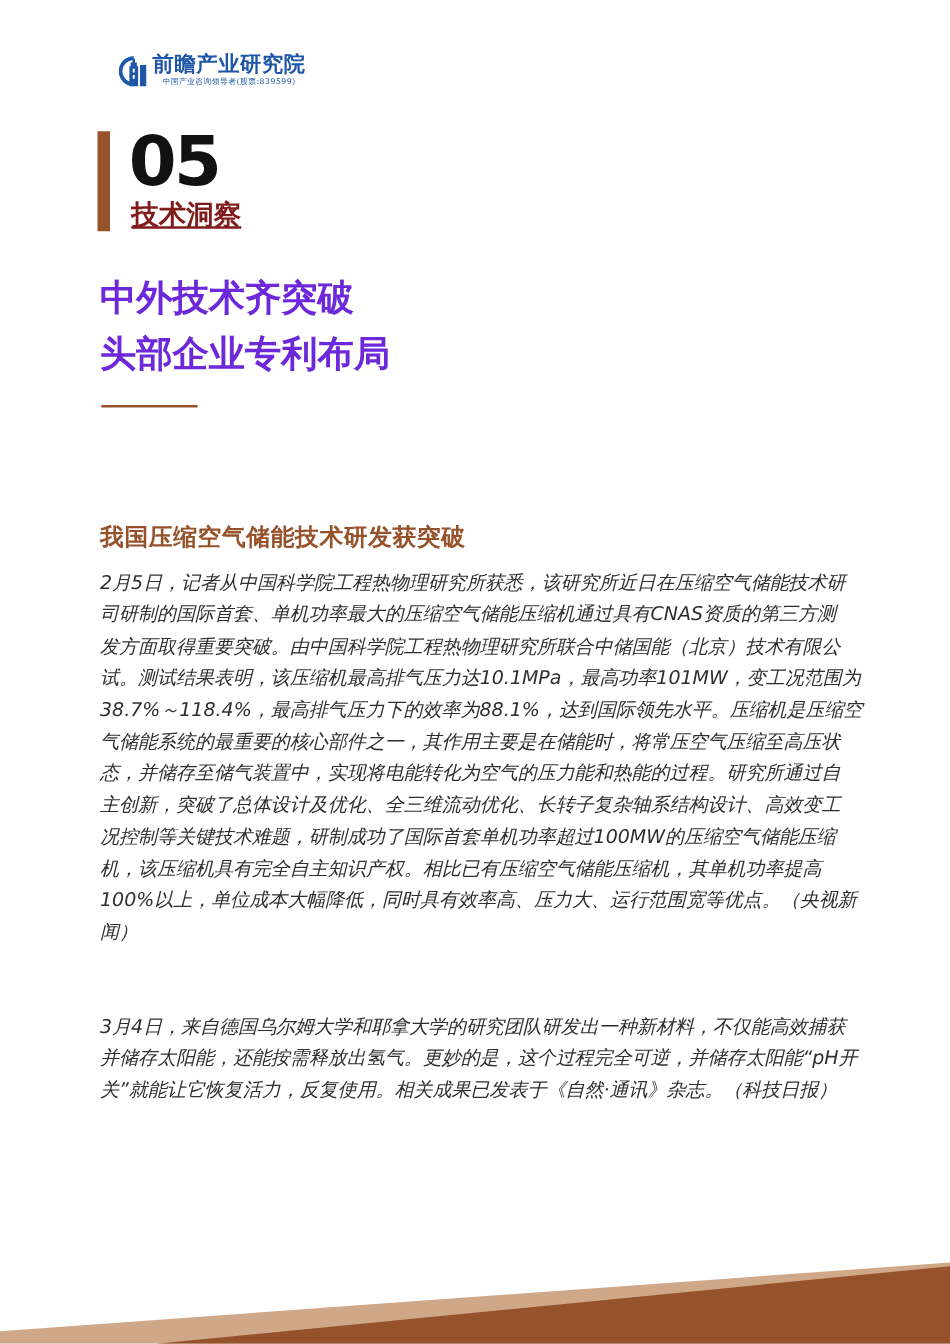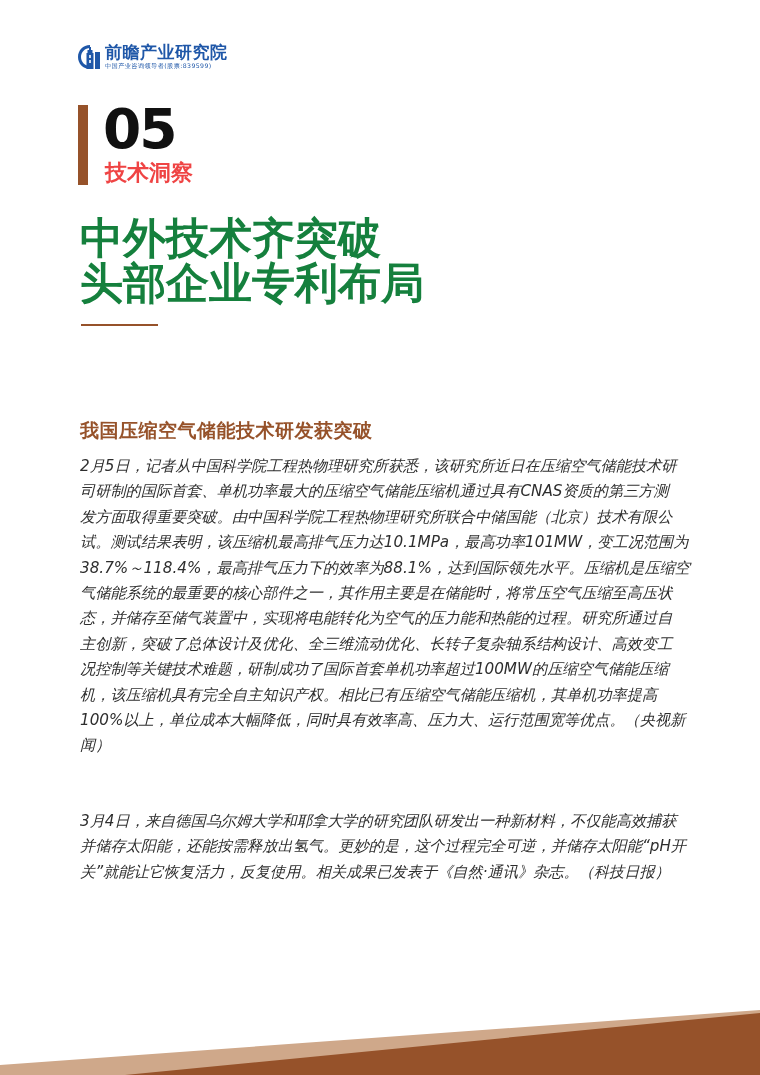--- a/index.html
+++ b/index.html
@@ -10,25 +10,26 @@
     body {
       width: 760px;
       height: 1075px;
       position: relative;
       overflow: hidden;
       font-family: "DejaVu Sans", "Liberation Sans", sans-serif;
       color: #2b2b2b;
     }
     .logo {
       position: absolute;
-      left: 78px;
+      left: 95px;
       top: 42px;
       height: 30px;
       display: flex;
       align-items: center;
+      text-align: center;
     }
     .logo-icon {
       width: 24px;
       height: 26px;
       display: block;
     }
     .logo-text {
       margin-left: 3px;
       display: flex;
       flex-direction: column;
@@ -68,31 +69,32 @@
       letter-spacing: -2px;
       text-align: center;
     }
     .section-label {
       position: absolute;
       left: 105px;
       top: 159px;
       font-size: 22px;
       line-height: 28px;
       font-weight: bold;
-      color: #ef4444;
+      color: #7f1d1d;
       white-space: nowrap;
+      text-decoration: underline;
     }
     .headline {
       position: absolute;
       left: 80px;
       top: 216px;
-      font-size: 43px;
+      font-size: 29px;
       line-height: 45px;
       font-weight: bold;
-      color: #15803d;
+      color: #6d28d9;
       letter-spacing: 0px;
     }
     .headline div { white-space: nowrap; }
     .headline-divider {
       position: absolute;
       left: 81px;
       top: 324px;
       width: 77px;
       height: 2px;
       background: #96522a;

